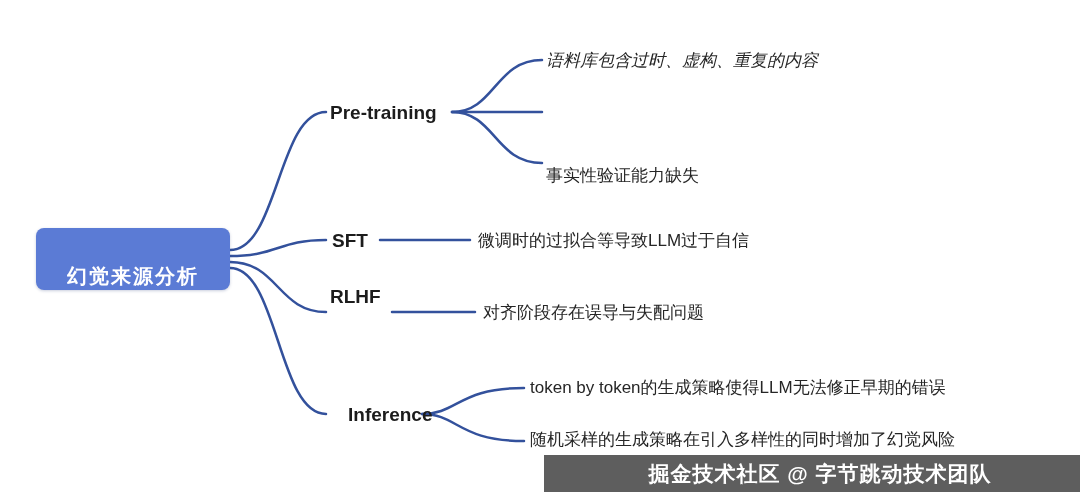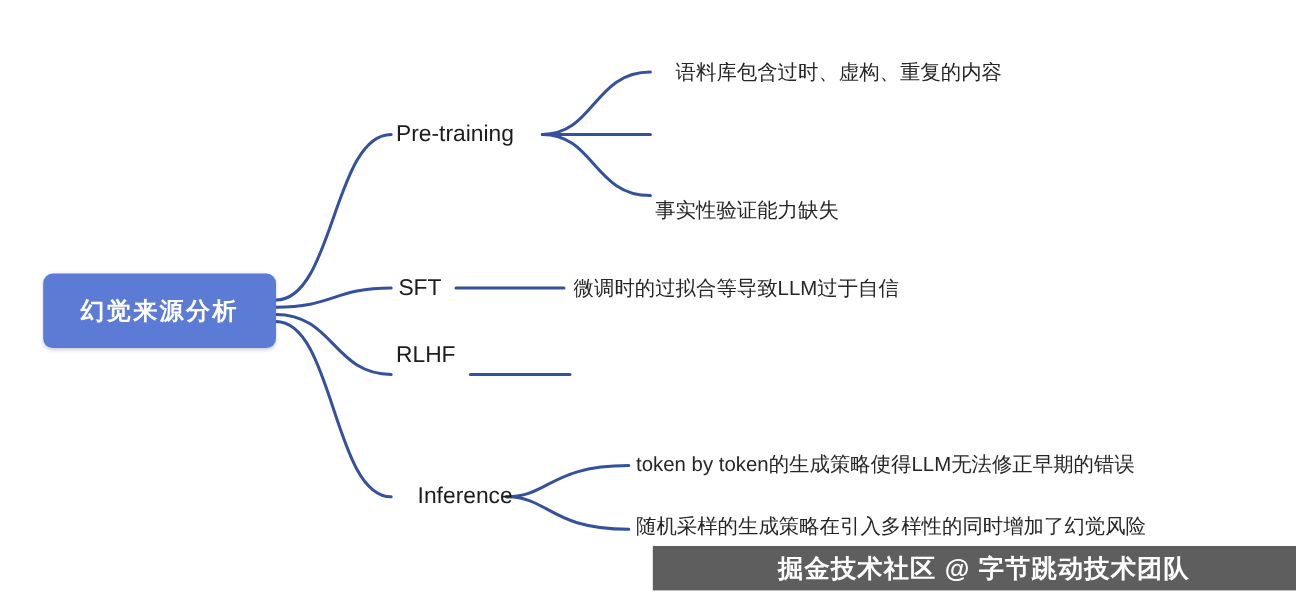--- a/index.html
+++ b/index.html
@@ -27,33 +27,33 @@
     stroke-width: 2.5;
     stroke-linecap: round;
   }
   .root-node {
     position: absolute;
     left: 36px; top: 228px;
     width: 194px; height: 62px;
     background: #5B7BD5;
     border-radius: 8px;
     display: flex;
-    align-items: center;
+    align-items: flex-end;
     justify-content: center;
     color: #ffffff;
     font-size: 20px;
     font-weight: bold;
     letter-spacing: 2px;
     box-shadow: 0 1px 3px rgba(40,60,120,0.25);
   }
   .branch {
     position: absolute;
     transform: translateY(-50%);
     font-size: 19px;
-    font-weight: 400;
+    font-weight: 700;
     color: #1c1c1c;
     white-space: nowrap;
     line-height: 1;
   }
   .leaf {
     position: absolute;
     transform: translateY(-50%);
     font-size: 17px;
     color: #262626;
     white-space: nowrap;
@@ -100,25 +100,26 @@
 
   <div class="root-node">
     <span>幻觉来源分析</span>
   </div>
 
   <div class="branch" style="left:330px; top:112px;">Pre-training</div>
   <div class="branch" style="left:332px; top:240px;">SFT</div>
   <div class="branch" style="left:330px; top:296px;">RLHF</div>
   <div class="branch" style="left:348px; top:414px;">Inference</div>
 
-  <div class="leaf" style="left:563px; top:60px;">语料库包含过时、虚构、重复的内容</div>
+  <div class="leaf" style="left:546px; top:60px;font-style:italic;">语料库包含过时、虚构、重复的内容</div>
   <div class="leaf" style="left:546px; top:163px;margin-top:12px;">事实性验证能力缺失</div>
 
   <div class="leaf" style="left:478px; top:240px;">微调时的过拟合等导致LLM过于自信</div>
 
+  <div class="leaf" style="left:483px; top:312px;">对齐阶段存在误导与失配问题</div>
 
   <div class="leaf" style="left:530px; top:387px;">token by token的生成策略使得LLM无法修正早期的错误</div>
   <div class="leaf" style="left:530px; top:439px;">随机采样的生成策略在引入多样性的同时增加了幻觉风险</div>
 
   <div class="watermark">
     <span>掘金技术社区 @ 字节跳动技术团队</span>
   </div>
 
 </div>
 

